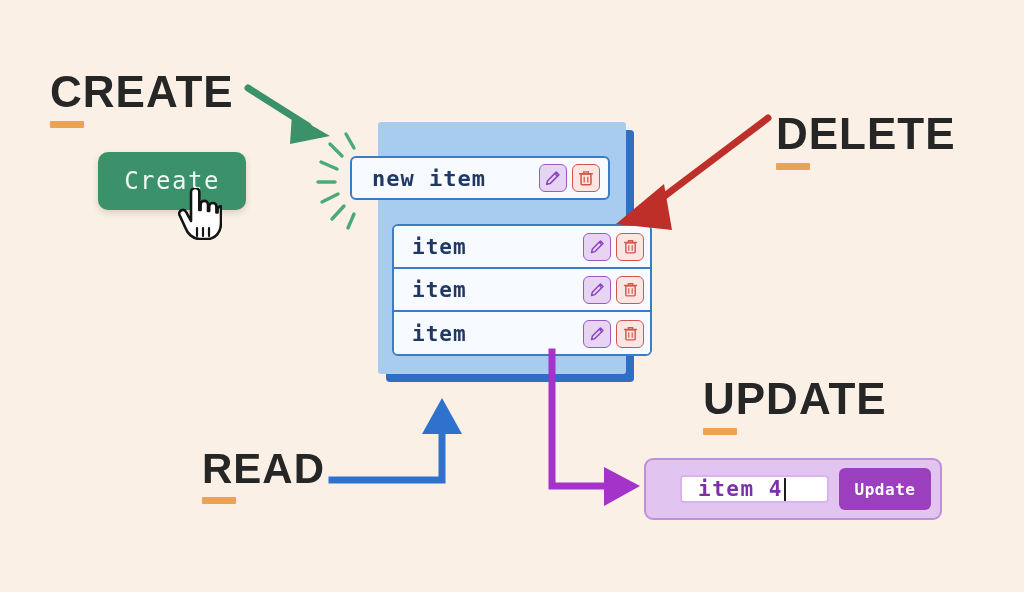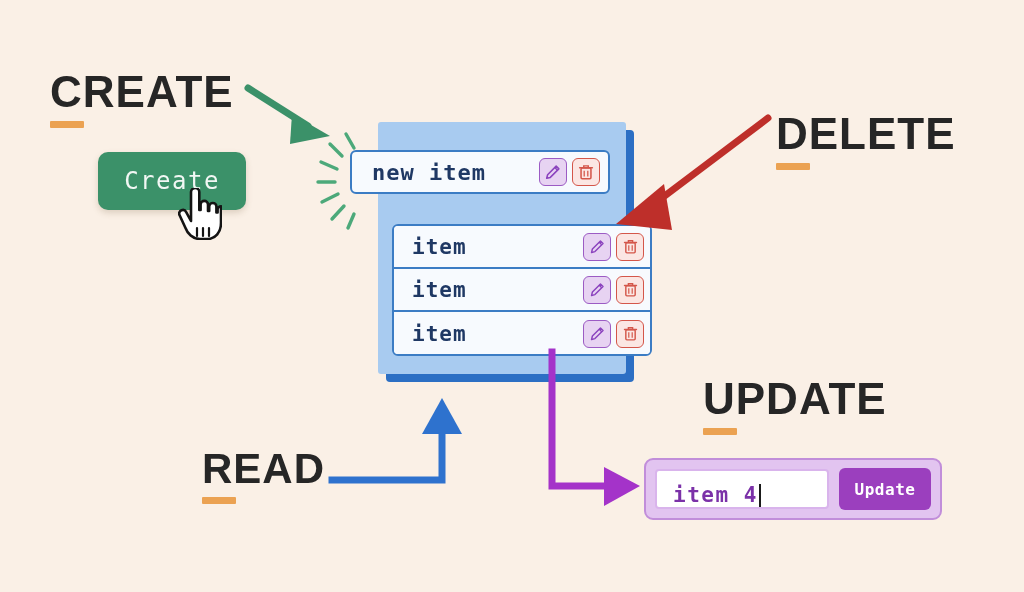--- a/index.html
+++ b/index.html
@@ -93,21 +93,21 @@
     width: 248px;
     height: 252px;
     background: #A8CBF0;
     border-radius: 3px;
   }
 
   
   .new-item-row {
     position: absolute;
     left: 350px;
-    top: 150px;
+    top: 156px;
     width: 260px;
     height: 44px;
     background: #F7FAFE;
     border: 2px solid #3B7CC4;
     border-radius: 6px;
     display: flex;
     align-items: center;
     box-sizing: border-box;
     padding: 0 8px 0 20px;
   }
@@ -186,29 +186,30 @@
     border: 2px solid #C18EDA;
     border-radius: 9px;
     box-sizing: border-box;
     display: flex;
     align-items: center;
     padding: 0 9px;
     gap: 10px;
   }
   .update-input {
     flex: 1;
-    height: 40px;
+    height: 28px;
     background: #FFFFFF;
     border: 2px solid #D9B4EC;
     border-radius: 4px;
     box-sizing: border-box;
     display: flex;
     align-items: flex-end;
     padding-left: 16px;
     position: relative;
+    margin-left: 25px;
   }
   .update-input .value {
     font-family: "DejaVu Sans Mono", monospace;
     font-size: 21px;
     font-weight: bold;
     color: #7B31A8;
     letter-spacing: 1.5px;
     white-space: nowrap;
   }
   .caret {

